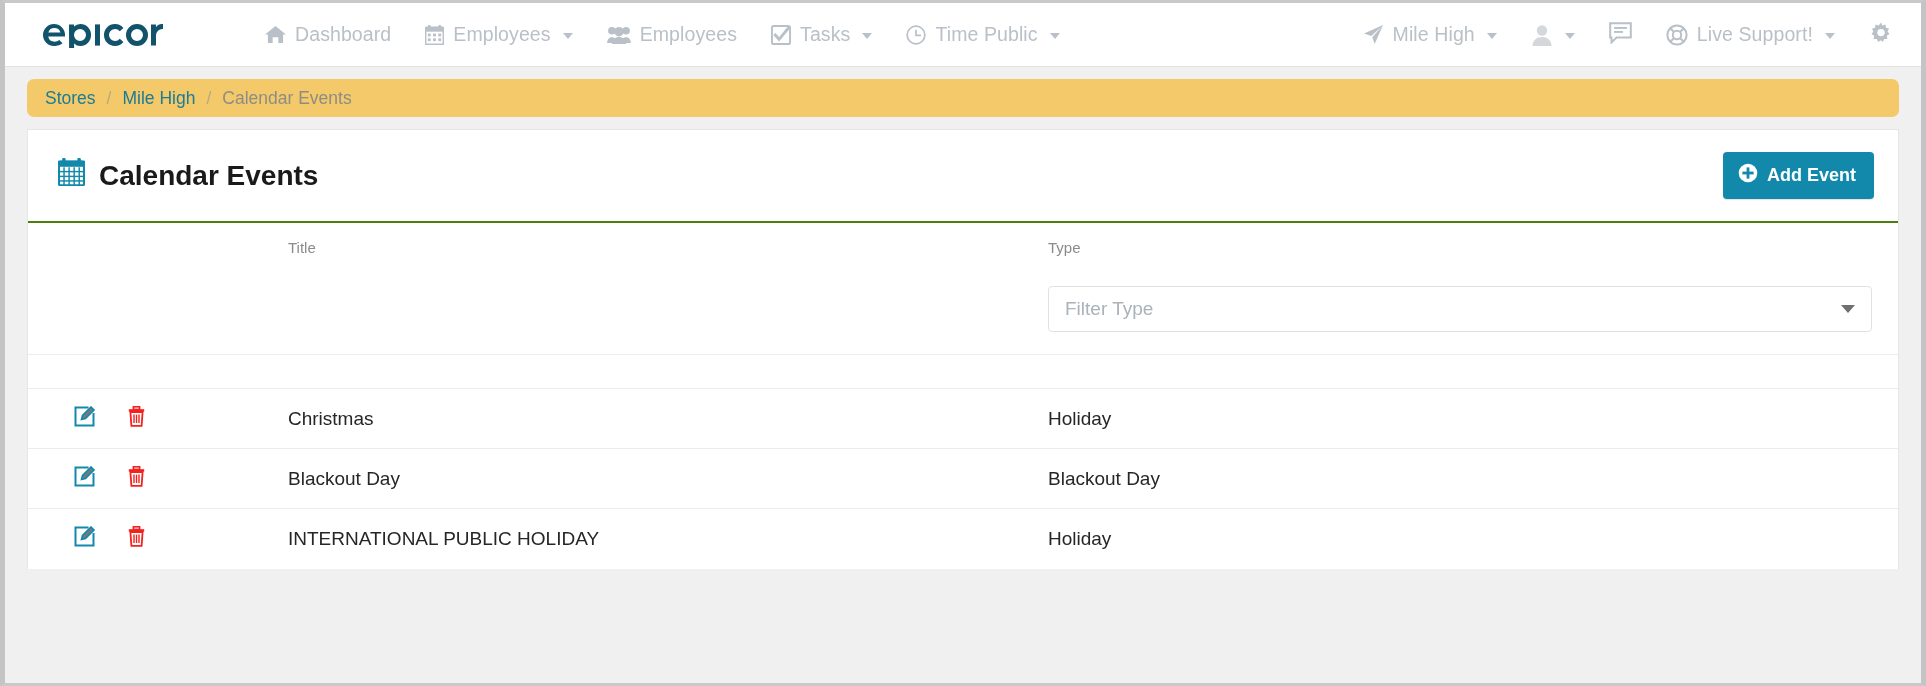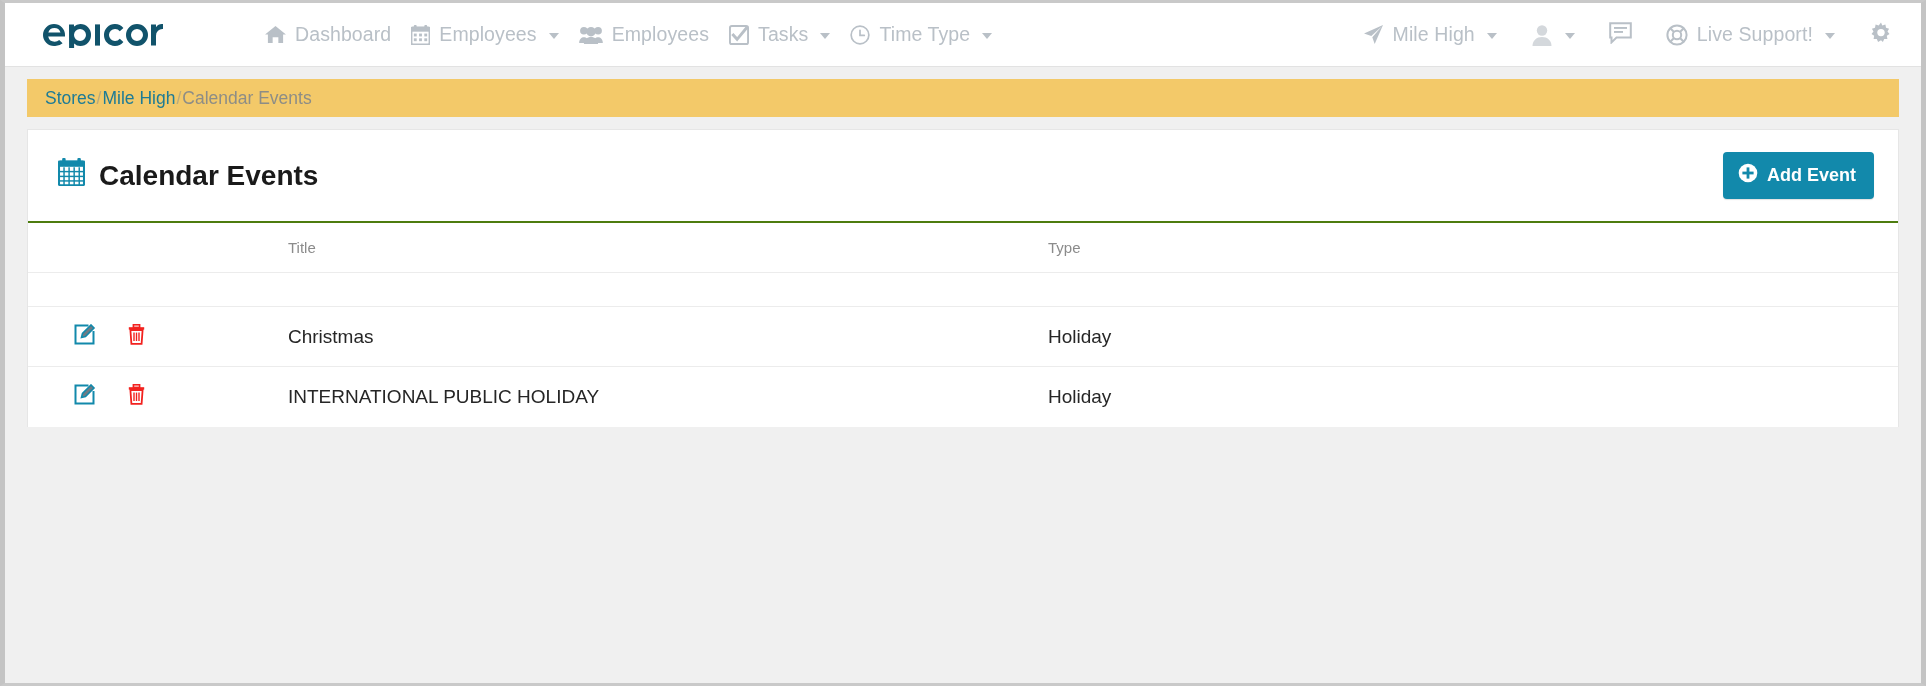--- a/index.html
+++ b/index.html
@@ -31,21 +31,21 @@
     padding: 0 28px 0 36px;
     position: relative;
   }
   .brand {
     display: flex; align-items: center;
     margin-right: 96px;
     user-select: none;
   }
   .brand svg { display: block; }
 
-  .nav-group { display: flex; align-items: center; gap: 20px; }
+  .nav-group { display: flex; align-items: center; gap: 34px; }
   .nav-item {
     display: flex; align-items: center; gap: 9px;
     color: #b9c0c7;
     font-size: 19.5px;
     letter-spacing: .1px;
     white-space: nowrap;
     cursor: pointer;
   }
   .nav-item .ico { display:flex; align-items:center; }
   .caret {
@@ -64,22 +64,23 @@
   .icon-only { cursor: pointer; display:flex; align-items:center; }
 
   
   .crumb-wrap { padding: 12px 22px 0 22px; }
   .breadcrumb {
     background: #f3c969;
     height: 38px;
     display: flex; align-items: center;
     padding: 0 18px;
     font-size: 17.5px;
-    gap: 1px;
+    gap: 11px;
     color: #9a9a8f;
+    border-radius: 7px;
   }
   .breadcrumb a {
     color: #1d7b96;
     text-decoration: none;
     cursor: pointer;
   }
   .crumb-sep { color: #b9ab7d; }
   .crumb-current { color: #8d8d86; }
 
   
@@ -239,21 +240,21 @@
         <span class="caret"></span>
       </div>
 
       <div class="nav-item">
         <span class="ico">
           <svg width="20" height="20" viewBox="0 0 21 21">
             <circle cx="10.5" cy="10.5" r="9.3" fill="none" stroke="#b9c0c7" stroke-width="1.8"></circle>
             <path d="M10.5 5.5v5.5h4.5" fill="none" stroke="#b9c0c7" stroke-width="1.8" stroke-linecap="round"></path>
           </svg>
         </span>
-        <span>Time Type</span>
+        <span>Time Public</span>
         <span class="caret"></span>
       </div>
     </div>
 
     <div class="nav-right">
 
       <div class="nav-item">
         <span class="ico">
           <svg width="21" height="21" viewBox="0 0 21 21">
               <path fill="#b9c0c7" d="M20 1 1 9.5l7.3 2.4L19 2.2 9.3 13.2l2.4 6.8z"></path>
@@ -364,20 +365,31 @@
         <thead>
           <tr>
             <th class="col-edit"></th>
             <th class="col-del"></th>
             <th class="col-title">Title</th>
             <th class="col-type">Type</th>
           </tr>
         </thead>
         <tbody>
 
+          <tr class="filter-row">
+            <td class="col-edit"></td>
+            <td class="col-del"></td>
+            <td class="col-title"></td>
+            <td class="filter-cell">
+              <div class="select-box">
+                <span class="ph">Filter Type</span>
+                <span class="select-caret"></span>
+              </div>
+            </td>
+          </tr>
 
           <tr class="spacer-row">
             <td colspan="4"></td>
           </tr>
 
           <tr class="row-h">
             <td class="col-edit">
               <span class="icon-btn">
                 <svg width="22" height="21" viewBox="0 0 22 21">
                   <path d="M14.5 1.5H1.5v18h18V7" fill="none" stroke="#1289ab" stroke-width="2"></path>
@@ -398,21 +410,20 @@
                   </g>
                 </svg>
               </span>
             </td>
             <td class="col-title cell-pad">Christmas</td>
             <td class="col-type cell-pad">Holiday</td>
           </tr>
 
 
 
-
           <tr class="row-h">
             <td class="col-edit">
               <span class="icon-btn">
                 <svg width="22" height="21" viewBox="0 0 22 21">
                   <path d="M14.5 1.5H1.5v18h18V7" fill="none" stroke="#1289ab" stroke-width="2"></path>
                   <path d="M7.5 13.5l1-4 8.5-8.5 3 3-8.5 8.5z" fill="#6f7b84" stroke="#1289ab" stroke-width="1.6"></path>
                 </svg>
               </span>
             </td>
             <td class="col-del">
@@ -422,20 +433,47 @@
                   <rect x="5.4" y="0.8" width="6.2" height="2.6" fill="none" stroke="#f2221f" stroke-width="1.6"></rect>
                   <path d="M2.4 6h12.2l-1 13.8H3.4z" fill="none" stroke="#f2221f" stroke-width="1.8"></path>
                   <g stroke="#f2221f" stroke-width="1.4">
                     <line x1="6" y1="8.6" x2="6" y2="17"></line>
                       <line x1="8.5" y1="8.6" x2="8.5" y2="17"></line>
                       <line x1="11" y1="8.6" x2="11" y2="17"></line>
                   </g>
                 </svg>
               </span>
             </td>
+            <td class="col-title cell-pad">Blackout Day</td>
+            <td class="col-type cell-pad">Blackout Day</td>
+          </tr>
+
+          <tr class="row-h">
+            <td class="col-edit">
+              <span class="icon-btn">
+                <svg width="22" height="21" viewBox="0 0 22 21">
+                  <path d="M14.5 1.5H1.5v18h18V7" fill="none" stroke="#1289ab" stroke-width="2"></path>
+                  <path d="M7.5 13.5l1-4 8.5-8.5 3 3-8.5 8.5z" fill="#6f7b84" stroke="#1289ab" stroke-width="1.6"></path>
+                </svg>
+              </span>
+            </td>
+            <td class="col-del">
+              <span class="icon-btn">
+                <svg width="17" height="21" viewBox="0 0 17 21">
+                  <rect x="0.8" y="3.2" width="15.4" height="2.4" fill="#f2221f"></rect>
+                  <rect x="5.4" y="0.8" width="6.2" height="2.6" fill="none" stroke="#f2221f" stroke-width="1.6"></rect>
+                  <path d="M2.4 6h12.2l-1 13.8H3.4z" fill="none" stroke="#f2221f" stroke-width="1.8"></path>
+                  <g stroke="#f2221f" stroke-width="1.4">
+                    <line x1="6" y1="8.6" x2="6" y2="17"></line>
+                      <line x1="8.5" y1="8.6" x2="8.5" y2="17"></line>
+                      <line x1="11" y1="8.6" x2="11" y2="17"></line>
+                  </g>
+                </svg>
+              </span>
+            </td>
             <td class="col-title cell-pad">INTERNATIONAL PUBLIC HOLIDAY</td>
             <td class="col-type cell-pad">Holiday</td>
           </tr>
 
         </tbody>
       </table>
     </div>
   </div>
 </div>
 

